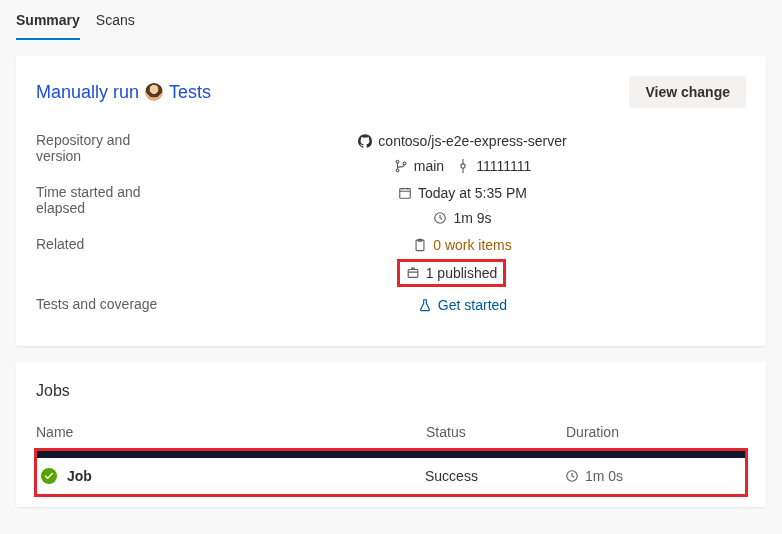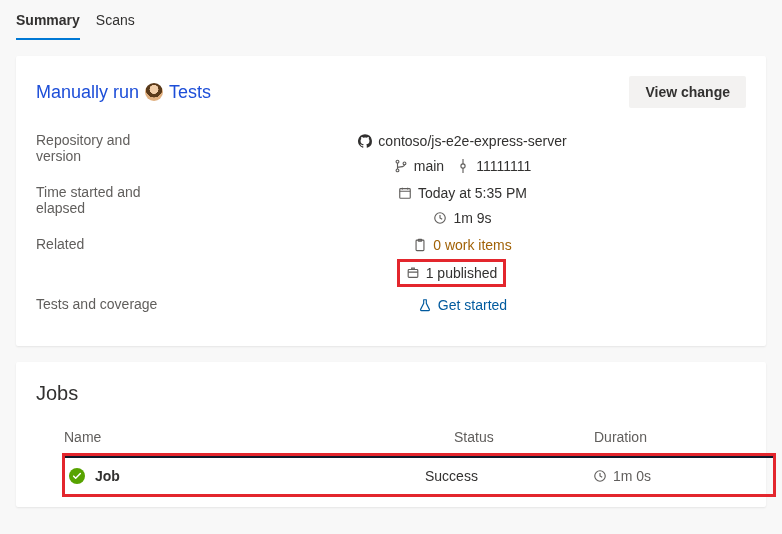--- a/index.html
+++ b/index.html
@@ -104,37 +104,36 @@
     width: 14px;
     height: 14px;
     flex: 0 0 14px;
     display: inline-flex;
     align-items: center;
     justify-content: center;
   }
   .icon svg { width:14px; height:14px; }
   .icon-muted svg { stroke:#605e5c; fill:none; }
   .jobs-card { padding:20px; padding-bottom: 10px;}
-  .jobs-title { font-size:20px; font-weight:400; margin-bottom:20px; }
-  .jobs-table { width:100%;margin-left:28px; }
+  .jobs-title { font-size:16px; font-weight:400; margin-bottom:20px; }
+  .jobs-table { width:100%; }
   .jobs-head {
     display:grid;
     grid-template-columns: 1fr 140px 180px;
     color:#605e5c;
     font-size:14px;
     padding: 4px 0 8px 0;
   }
   .jobs-row {
     display:grid;
     grid-template-columns: 1fr 140px 180px;
     align-items:center;
     padding: 10px 0;
-    border-top: 2px solid #0f172a;
+    border-top: 7px solid #0f172a;
     cursor:pointer;
-    gap:28px;
   }
   .job-name-cell { display:flex; align-items:center; gap:10px; font-weight:600; padding-left:4px;}
   .success-icon {
     width:16px; height:16px; border-radius:50%;
     background:#57a300; display:flex; align-items:center; justify-content:center;
   }
   .success-icon svg { width:10px; height:10px; }
   .hl-row-wrap {
     border: 3px solid #e3262d;
     margin: 0 -2px;

